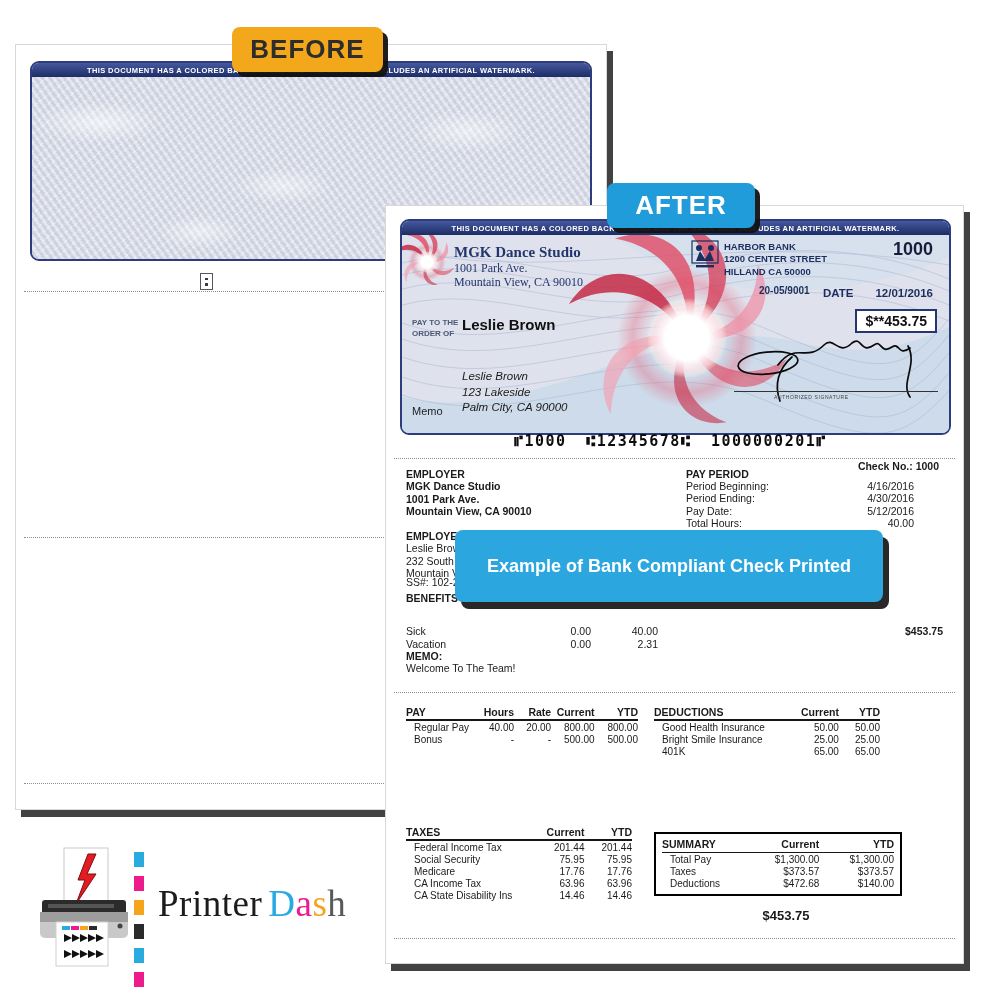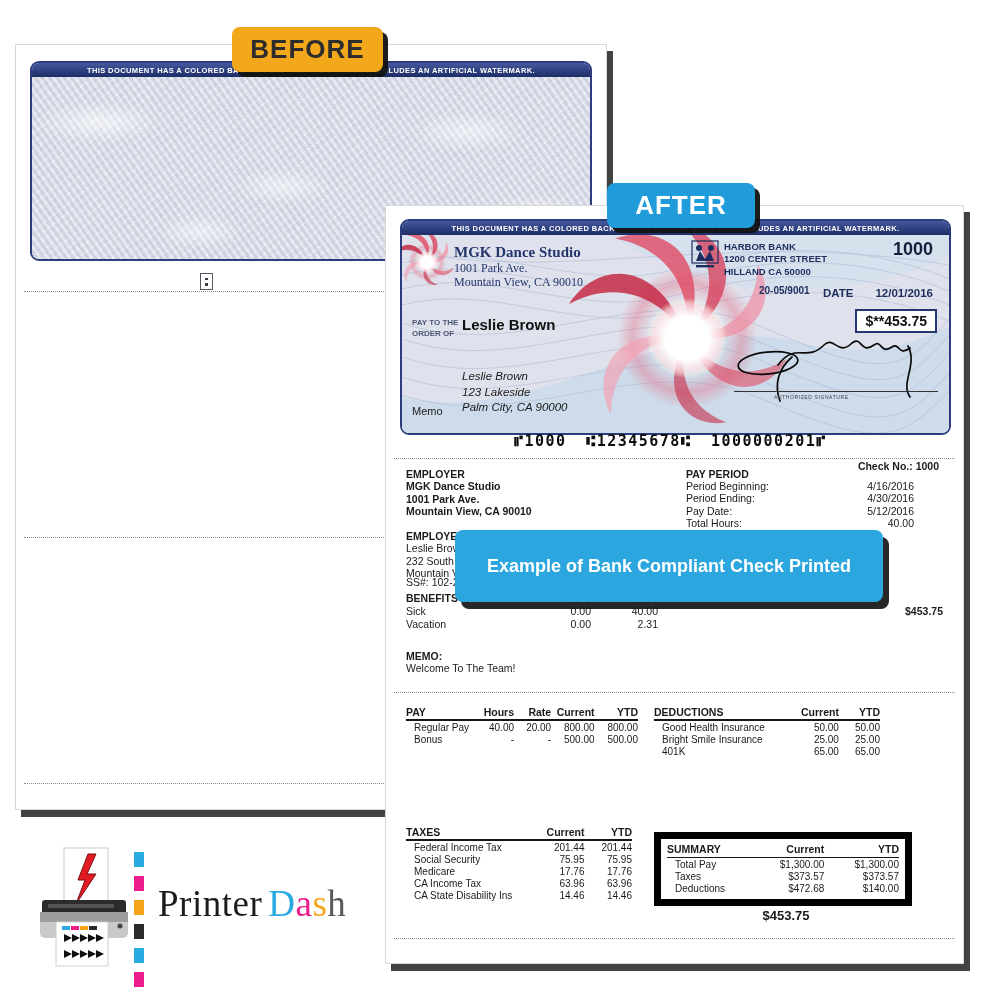--- a/index.html
+++ b/index.html
@@ -74,21 +74,21 @@
   .dotted{position:absolute;left:8px;right:8px;border-top:1px dotted #8f8f8f;height:0;}
   .lbl{font-weight:bold;font-size:10.5px;}
   .stub-txt{font-size:10.5px;line-height:1.18;}
   .bold-lines{font-weight:bold;}
   .pp-row{display:flex;justify-content:space-between;font-size:10.5px;line-height:1.18;}
   .num{text-align:right;}
   table.stub{border-collapse:collapse;font-size:10px;width:100%;}
   table.stub th{font-size:10.5px;text-align:left;border-bottom:2px solid #161616;padding:0 0 1px 0;}
   table.stub th.num,table.stub td.num{text-align:right;}
   table.stub td{padding:1px 0 0 8px;}
-  #summary-box{border:7px solid #000000;padding:3px 6px 5px 6px;background:#fff;}
+  #summary-box{border:2px solid #000000;padding:3px 6px 5px 6px;background:#fff;}
   #summary-box table.stub th{border-bottom:1.5px solid #161616;padding:1px 0 2px 0;}
   .sum-total{font-size:13px;font-weight:bold;text-align:center;}
 
   
   .reg-mark{position:absolute;left:184px;top:228px;width:11px;height:15px;border:1px solid #55565e;
             background:#fff;display:flex;flex-direction:column;align-items:center;
             justify-content:center;gap:3px;}
   .reg-mark i{width:2.5px;height:2.5px;background:#3a3b43;display:block;}
 
   
@@ -261,21 +261,21 @@
   </div>
   <div class="abs stub-txt" style="left:20px;top:370px;">SS#: 102-23-232</div>
 
   <div class="abs" style="left:20px;top:386px;width:540px;font-size:10.5px;">
     <div style="position:relative;height:13px;">
       <span class="lbl">BENEFITS</span>
       <span class="lbl abs" style="left:120px;width:65px;text-align:right;">USED</span>
       <span class="lbl abs" style="left:190px;width:62px;text-align:right;">AVAILABLE</span>
       <span class="lbl abs" style="left:268px;">NET PAY</span>
     </div>
-    <div style="position:relative;height:13px;">
+    <div style="position:relative;height:13px;margin-top:20px;">
       <span>Sick</span>
       <span class="abs num" style="left:120px;width:65px;">0.00</span>
       <span class="abs num" style="left:190px;width:62px;">40.00</span>
       <span class="abs num lbl" style="left:460px;width:77px;">$453.75</span>
     </div>
     <div style="position:relative;height:13px;">
       <span>Vacation</span>
       <span class="abs num" style="left:120px;width:65px;">0.00</span>
       <span class="abs num" style="left:190px;width:62px;">2.31</span>
     </div>

